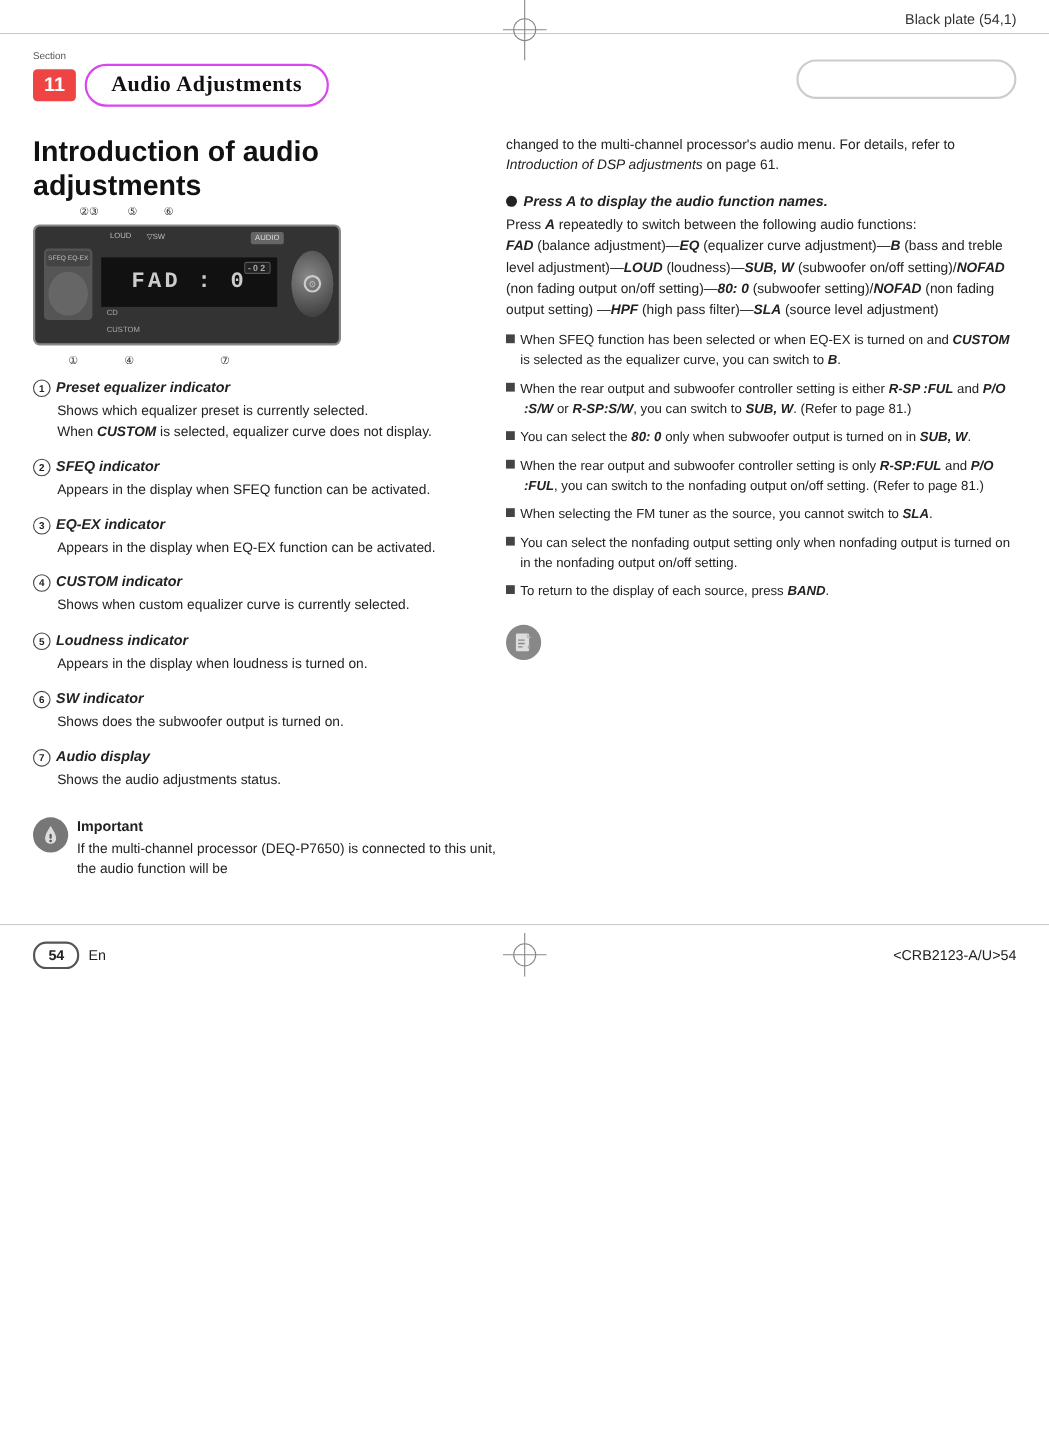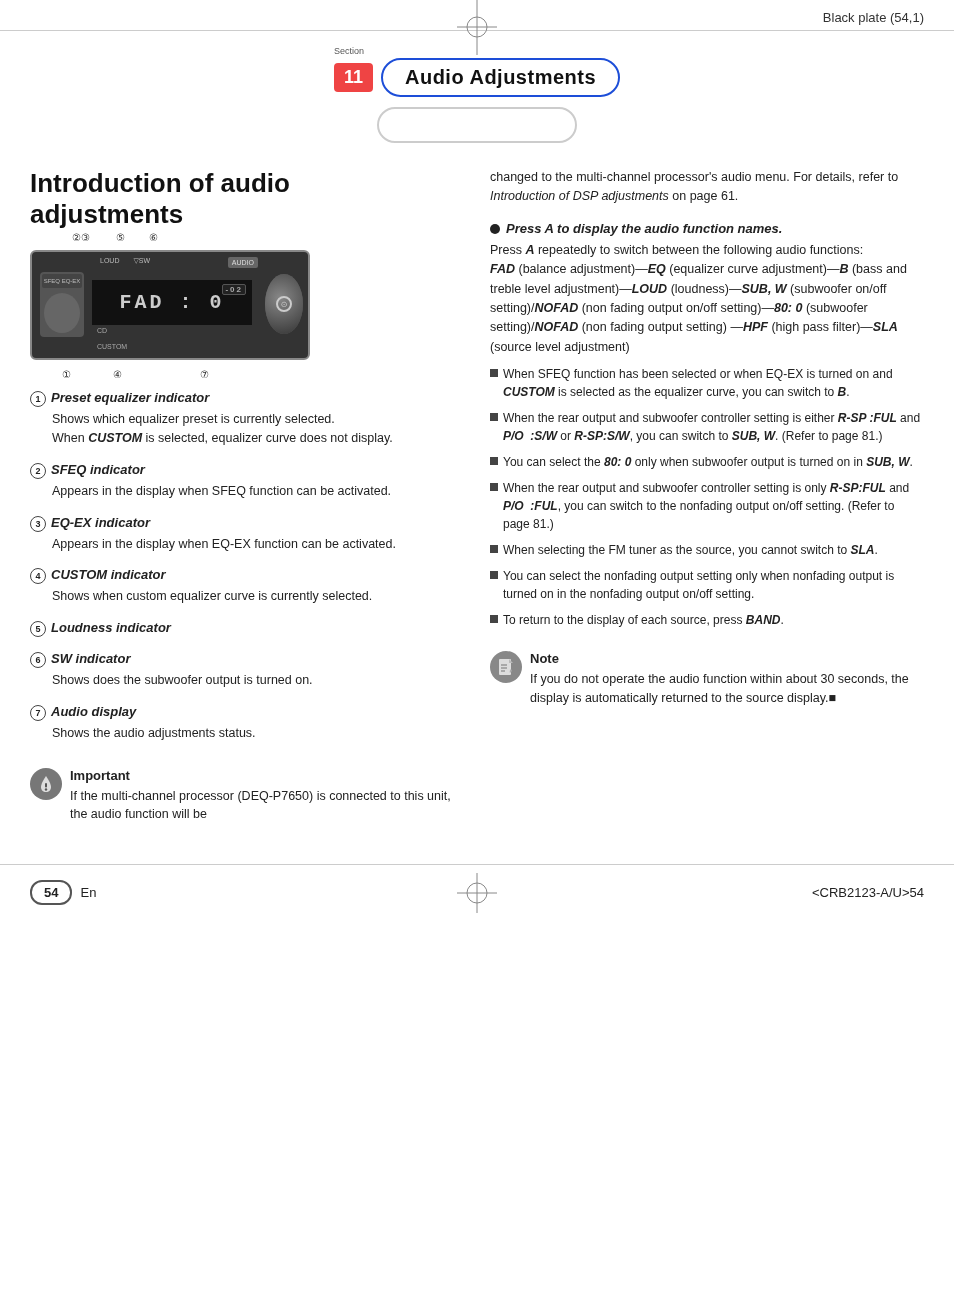--- a/index.html
+++ b/index.html
@@ -26,64 +26,63 @@
       font-size: 13px;
       color: #333;
     }
 
     
     .section-header {
       padding: 15px 30px 5px 30px;
       display: flex;
       align-items: center;
       gap: 10px;
-      flex-direction: column;
     }
     .section-label {
       font-size: 9px;
       color: #555;
       display: block;
       margin-bottom: 2px;
     }
     .section-number-box {
       background: #ef4444;
       color: #fff;
       font-size: 18px;
       font-weight: bold;
       padding: 4px 10px;
       border-radius: 4px;
       min-width: 36px;
       text-align: center;
     }
     .section-title-pill {
-      border: 2px solid #1d4ed8;
+      border: 2px solid #d946ef;
       border-radius: 20px;
       padding: 6px 22px;
       font-size: 20px;
       font-weight: bold;
       color: #111;
       letter-spacing: 0.5px;
+      font-family: Liberation Serif, serif;
     }
     .section-header-right {
       flex: 1;
       display: flex;
       justify-content: flex-end;
     }
     .section-right-box {
       border: 2px solid #ccc;
       border-radius: 20px;
       width: 200px;
       height: 36px;
     }
 
     
     .main-content {
       display: flex;
       padding: 20px 30px;
-      gap: 30px;
     }
     .left-column {
       flex: 1;
       max-width: 430px;
     }
     .right-column {
       flex: 1;
     }
 
     
@@ -476,20 +475,23 @@
         </div>
         <div class="numbered-body">
           Shows when custom equalizer curve is currently selected.
         </div>
       </div>
 
       <div class="numbered-section">
         <div class="numbered-title">
           <span class="num-circle">5</span>
           <span><b>Loudness indicator</b></span>
+        </div>
+        <div class="numbered-body">
+          Appears in the display when loudness is turned on.
         </div>
       </div>
 
       <div class="numbered-section">
         <div class="numbered-title">
           <span class="num-circle">6</span>
           <span><b>SW indicator</b></span>
         </div>
         <div class="numbered-body">
           Shows does the subwoofer output is turned on.
@@ -576,26 +578,20 @@
       <div class="note-icon">
         <svg width="20" height="20" viewBox="0 0 20 20">
           <rect x="3" y="2" width="12" height="16" rx="1" fill="#ddd"></rect>
           <path d="M13 2 L17 6 L13 6 Z" fill="#bbb"></path>
           <line x1="5" y1="8" x2="11" y2="8" stroke="#888" stroke-width="1.2"></line>
           <line x1="5" y1="11" x2="11" y2="11" stroke="#888" stroke-width="1.2"></line>
           <line x1="5" y1="14" x2="9" y2="14" stroke="#888" stroke-width="1.2"></line>
           <path d="M15 12 C15 12 13 14 14 16 L16 14 Z" fill="#aaa"></path>
         </svg>
       </div>
-      <div class="note-text-area">
-        <div class="note-title">Note</div>
-        <div class="note-body">
-          If you do not operate the audio function within about 30 seconds, the display is automatically returned to the source display.■
-        </div>
-      </div>
     </div>
 
   </div>
 
 </div>
 
 <div class="page-footer">
   <div style="display:flex;align-items:center;gap:8px;">
     <span class="page-number-box">54</span>
     <span class="footer-en">En</span>

